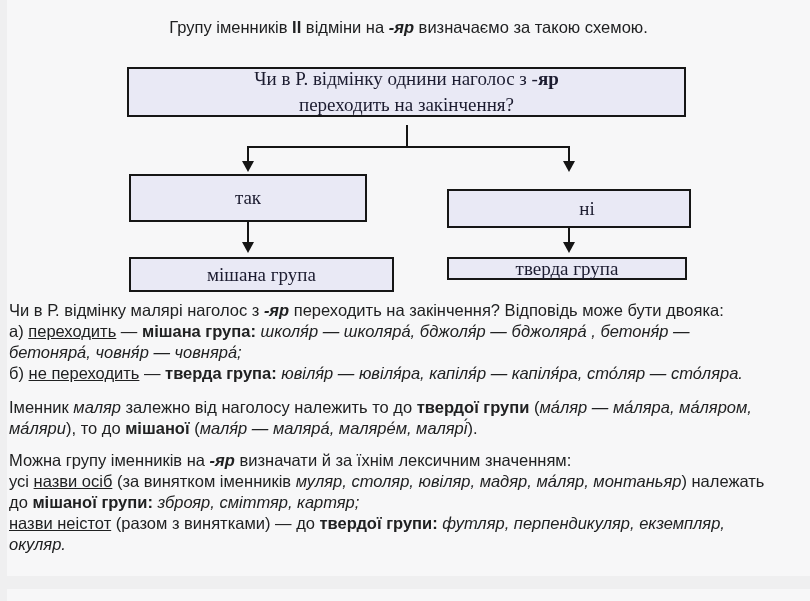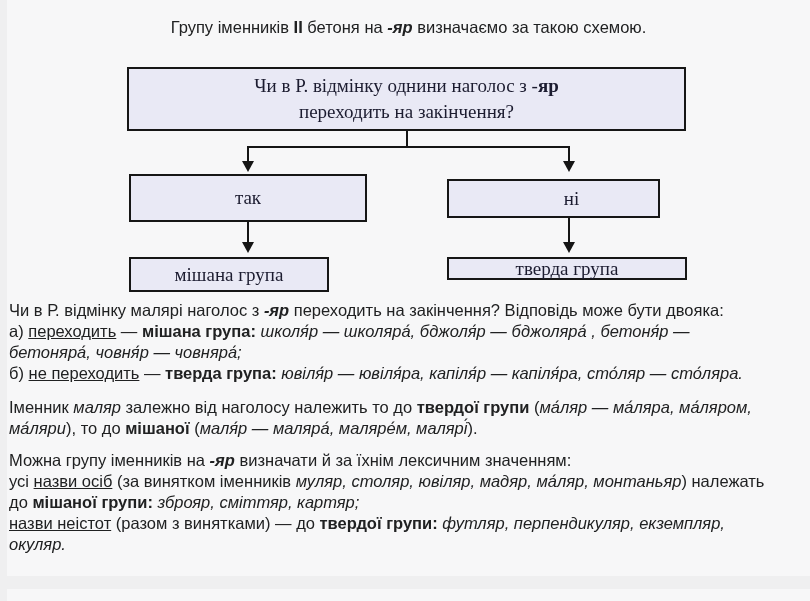--- a/index.html
+++ b/index.html
@@ -20,24 +20,24 @@
   .title{
     position:absolute;left:7px;top:16px;width:803px;
     text-align:center;font-size:16.5px;line-height:22px;
   }
   .fc-box{
     position:absolute;display:flex;align-items:center;justify-content:center;
     background:var(--box-fill);border:2.5px solid var(--box-border);
     font-family:"Liberation Serif",serif;font-size:19px;color:var(--box-text);
     text-align:center;white-space:pre-wrap;line-height:26px;
   }
-  #question-box{left:127px;top:67px;width:559px;height:64px;}
+  #question-box{left:127px;top:67px;width:559px;height:50px;}
   #yes-box{left:129px;top:174px;width:238px;height:48px;}
-  #no-box{left:447px;top:179px;width:213px;height:39px;padding-left:36px;}
-  #mixed-box{left:129px;top:257px;width:200px;height:35px;}
+  #no-box{left:447px;top:189px;width:244px;height:39px;padding-left:36px;}
+  #mixed-box{left:129px;top:257px;width:265px;height:35px;}
   #hard-box{left:447px;top:257px;width:240px;height:23px;}
   #connectors{position:absolute;left:0;top:0;width:810px;height:310px;pointer-events:none;}
   #connectors line{stroke:#151515;stroke-width:2;}
   #connectors polygon{fill:#151515;}
   .para{
     position:absolute;left:9px;width:940px;
     font-size:16.5px;line-height:21px;white-space:pre-wrap;
   }
   #para-1{top:300px;}
   #para-2{top:397px;}
@@ -46,21 +46,21 @@
   .i{font-style:italic;}
   .u{text-decoration:underline;text-align:center;}
 </style>
 </head>
 <body>
 
 <div id="page">
   <div id="main-card" class="card"></div>
   <div id="bottom-card" class="card"></div>
 
-  <div class="title"><span>Групу іменників </span><span class="b">II</span><span> бетоня на </span><span class="b i">-яр</span><span> визначаємо за такою схемою.</span></div>
+  <div class="title"><span>Групу іменників </span><span class="b">II</span><span> відміни на </span><span class="b i">-яр</span><span> визначаємо за такою схемою.</span></div>
 
   <svg id="connectors" viewBox="0 0 810 310" xmlns="http://www.w3.org/2000/svg" aria-hidden="true">
     <line x1="407" y1="125" x2="407" y2="148"></line>
     <line x1="248" y1="147" x2="569" y2="147"></line>
     <line x1="248" y1="146" x2="248" y2="162"></line>
     <polygon points="242,161 254,161 248,172"></polygon>
     <line x1="569" y1="146" x2="569" y2="162"></line>
     <polygon points="563,161 575,161 569,172"></polygon>
     <line x1="248" y1="214" x2="248" y2="243"></line>
     <polygon points="242,242 254,242 248,253"></polygon>

